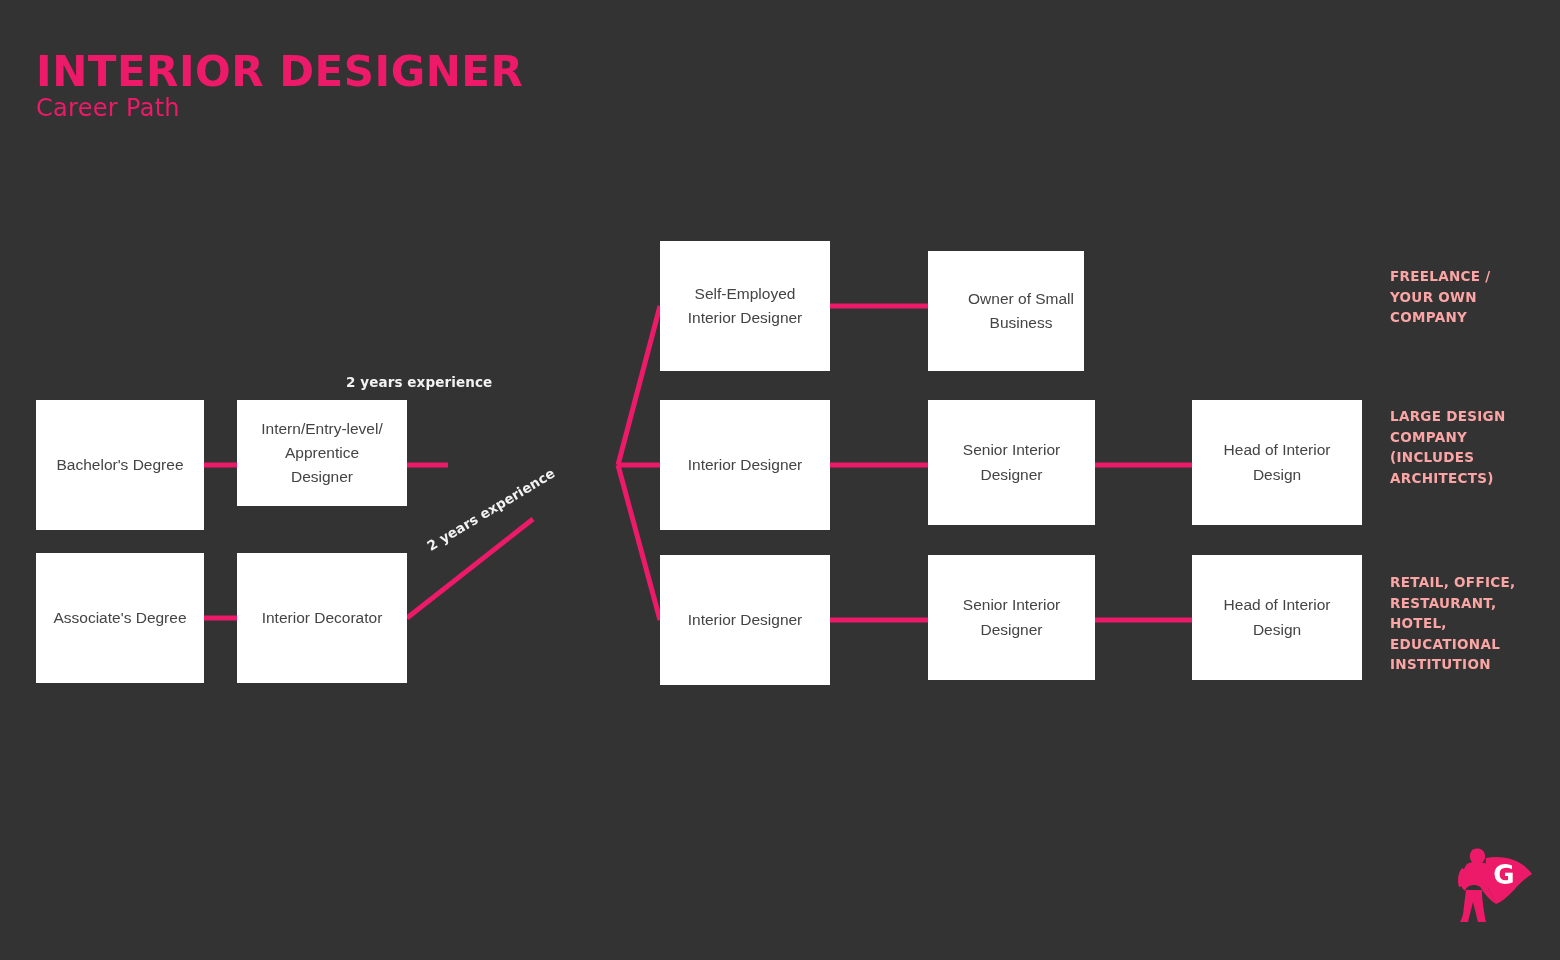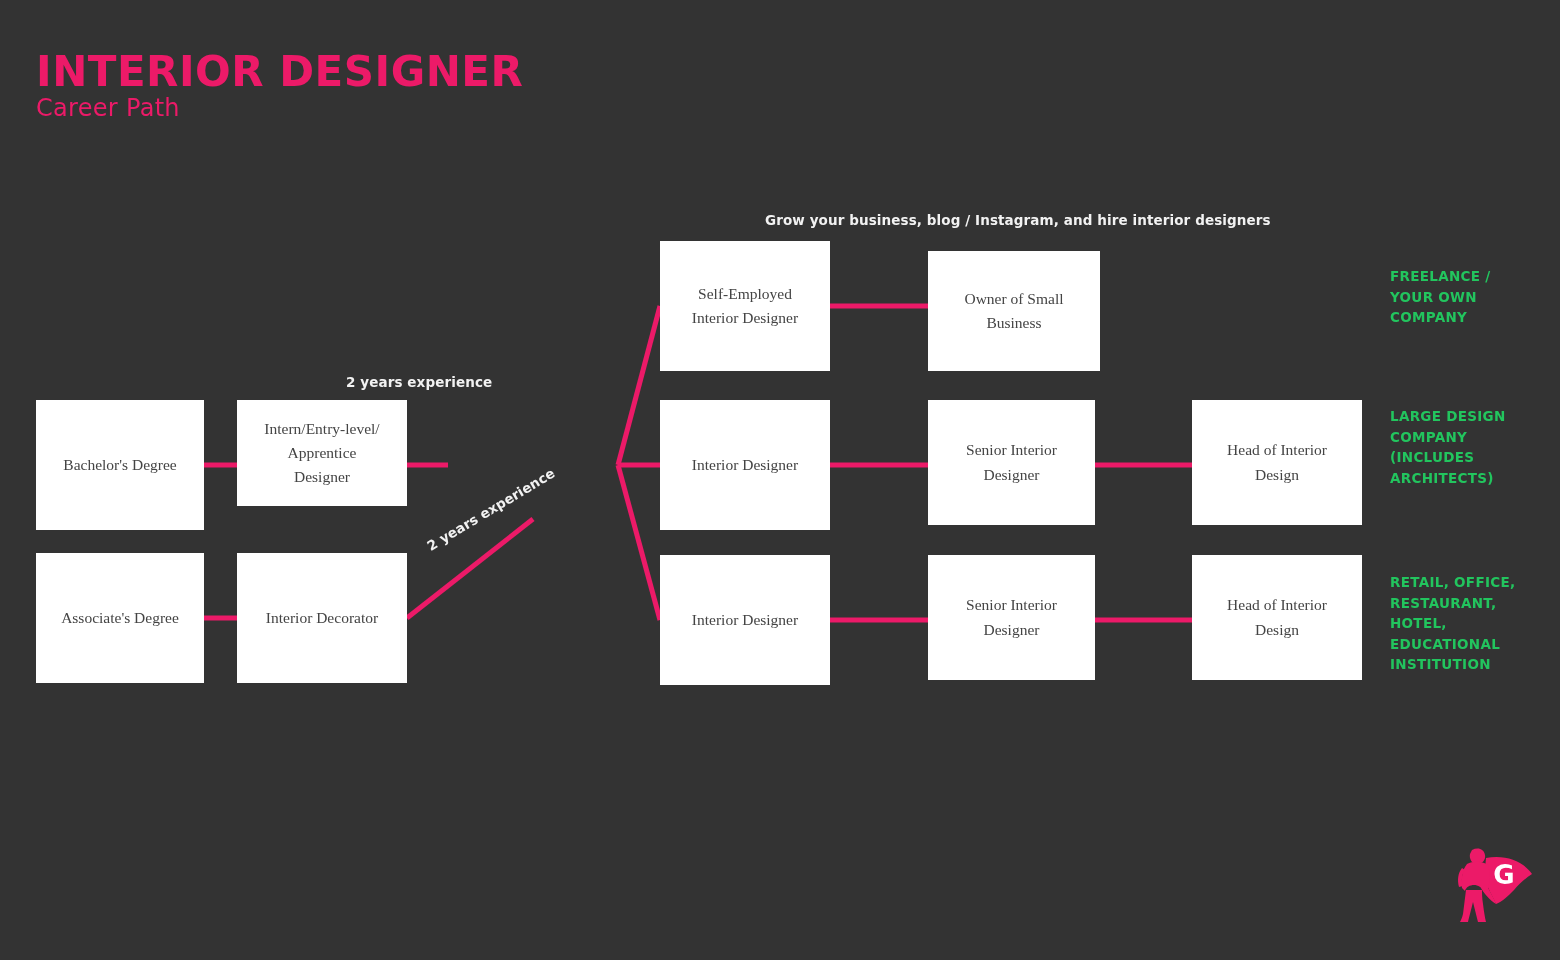--- a/index.html
+++ b/index.html
@@ -56,21 +56,21 @@
     background: #ffffff;
     display: flex;
     align-items: center;
     justify-content: center;
     text-align: center;
     padding: 6px 10px;
     z-index: 3;
   }
 
   .node-label {
-    font-family: Liberation Serif, serif;
+    font-family: Liberation Sans, sans-serif;
     font-size: 15.5px;
     color: #444444;
     line-height: 1.55;
     font-weight: normal;
     white-space: pre-line;
   }
 
   
   .annotation {
     position: absolute;
@@ -90,21 +90,21 @@
     transform-origin: left top;
   }
   #grow-note        { left: 765px; top: 212px; }
 
   
   .category {
     position: absolute;
     font-family: "DejaVu Sans", "Liberation Sans", sans-serif;
     font-size: 13.5px;
     font-weight: bold;
-    color: #22c55e;
+    color: #fca5a5;
     line-height: 1.52;
     letter-spacing: 0.3px;
     white-space: pre-line;
     z-index: 4;
   }
 
   #cat-freelance { left: 1390px; top: 266px; }
   #cat-large     { left: 1390px; top: 406px; }
   #cat-retail    { left: 1390px; top: 572px; }
 
@@ -146,21 +146,20 @@
       <line x1="830" y1="306" x2="928" y2="306"></line>
 
       <line x1="830" y1="465" x2="928" y2="465"></line>
       <line x1="1095" y1="465" x2="1192" y2="465"></line>
 
       <line x1="830" y1="620" x2="928" y2="620"></line>
       <line x1="1095" y1="620" x2="1192" y2="620"></line>
     </g>
   </svg>
 
-  <div class="annotation" id="grow-note">Grow your business, blog / Instagram, and hire interior designers</div>
 
   <div class="annotation" id="edge-label-top">2 years experience</div>
 
   <div class="annotation" id="edge-label-diag">2 years experience</div>
 
   <div class="node" style="left:36px; top:553px; width:168px; height:130px;">
     <span class="node-label">Associate's Degree</span>
   </div>
 
   <div class="node" style="left:36px; top:400px; width:168px; height:130px;">
@@ -184,21 +183,21 @@
   </div>
 
   <div class="node" style="left:660px; top:400px; width:170px; height:130px;">
     <span class="node-label">Interior Designer</span>
   </div>
 
   <div class="node" style="left:660px; top:555px; width:170px; height:130px;">
     <span class="node-label">Interior Designer</span>
   </div>
 
-  <div class="node" style="left:928px; top:251px; width:172px; height:120px;">
+  <div class="node" style="left:928px; top:251px; width:156px; height:120px;justify-content:flex-end;">
     <span class="node-label">Owner of Small
 Business</span>
   </div>
 
   <div class="node" style="left:928px; top:400px; width:167px; height:125px;">
     <span class="node-label">Senior Interior
 Designer</span>
   </div>
 
   <div class="node" style="left:928px; top:555px; width:167px; height:125px;">

